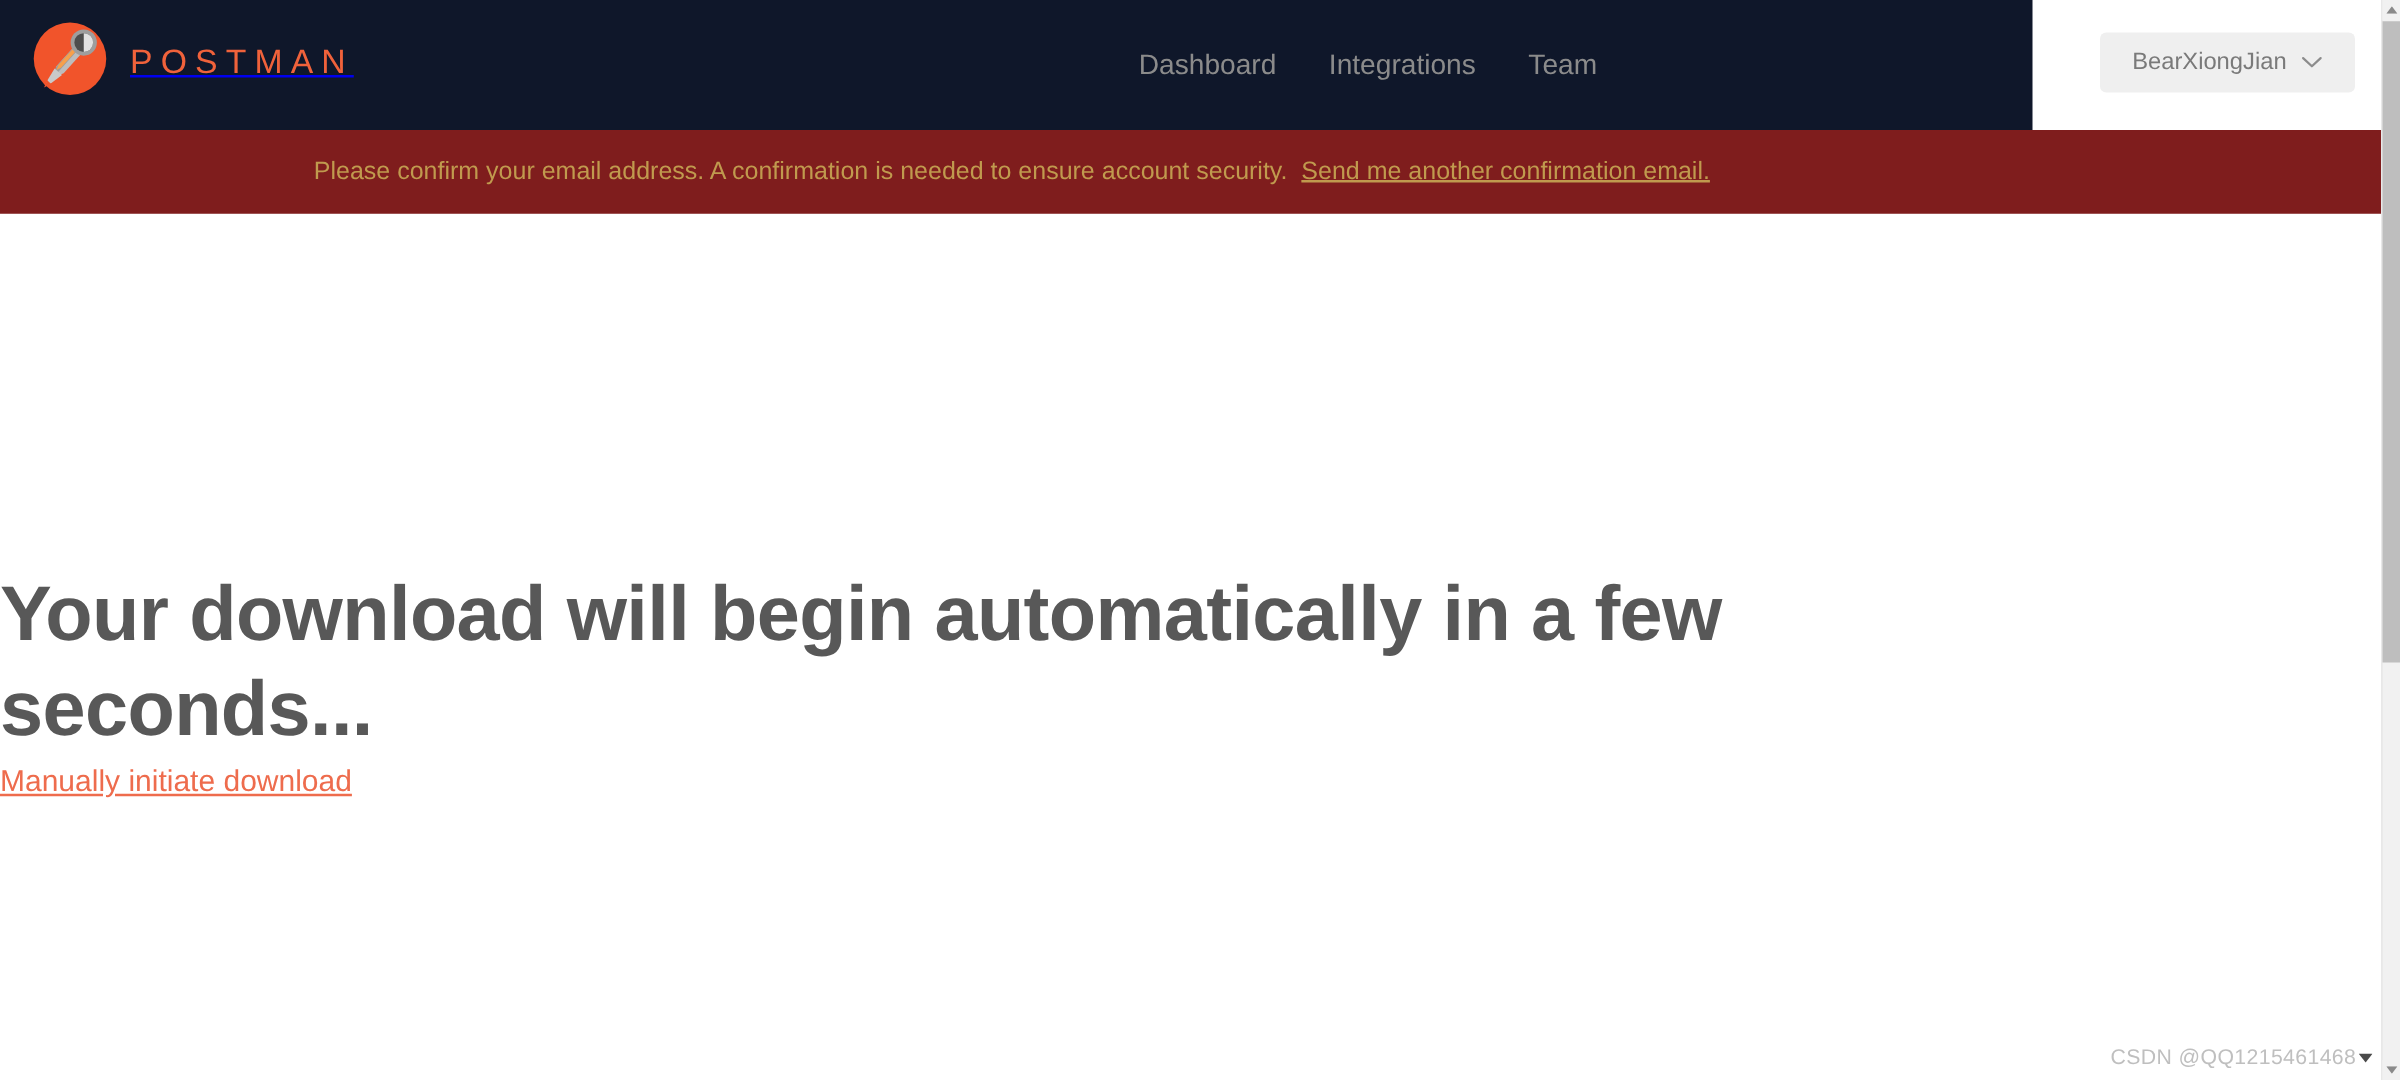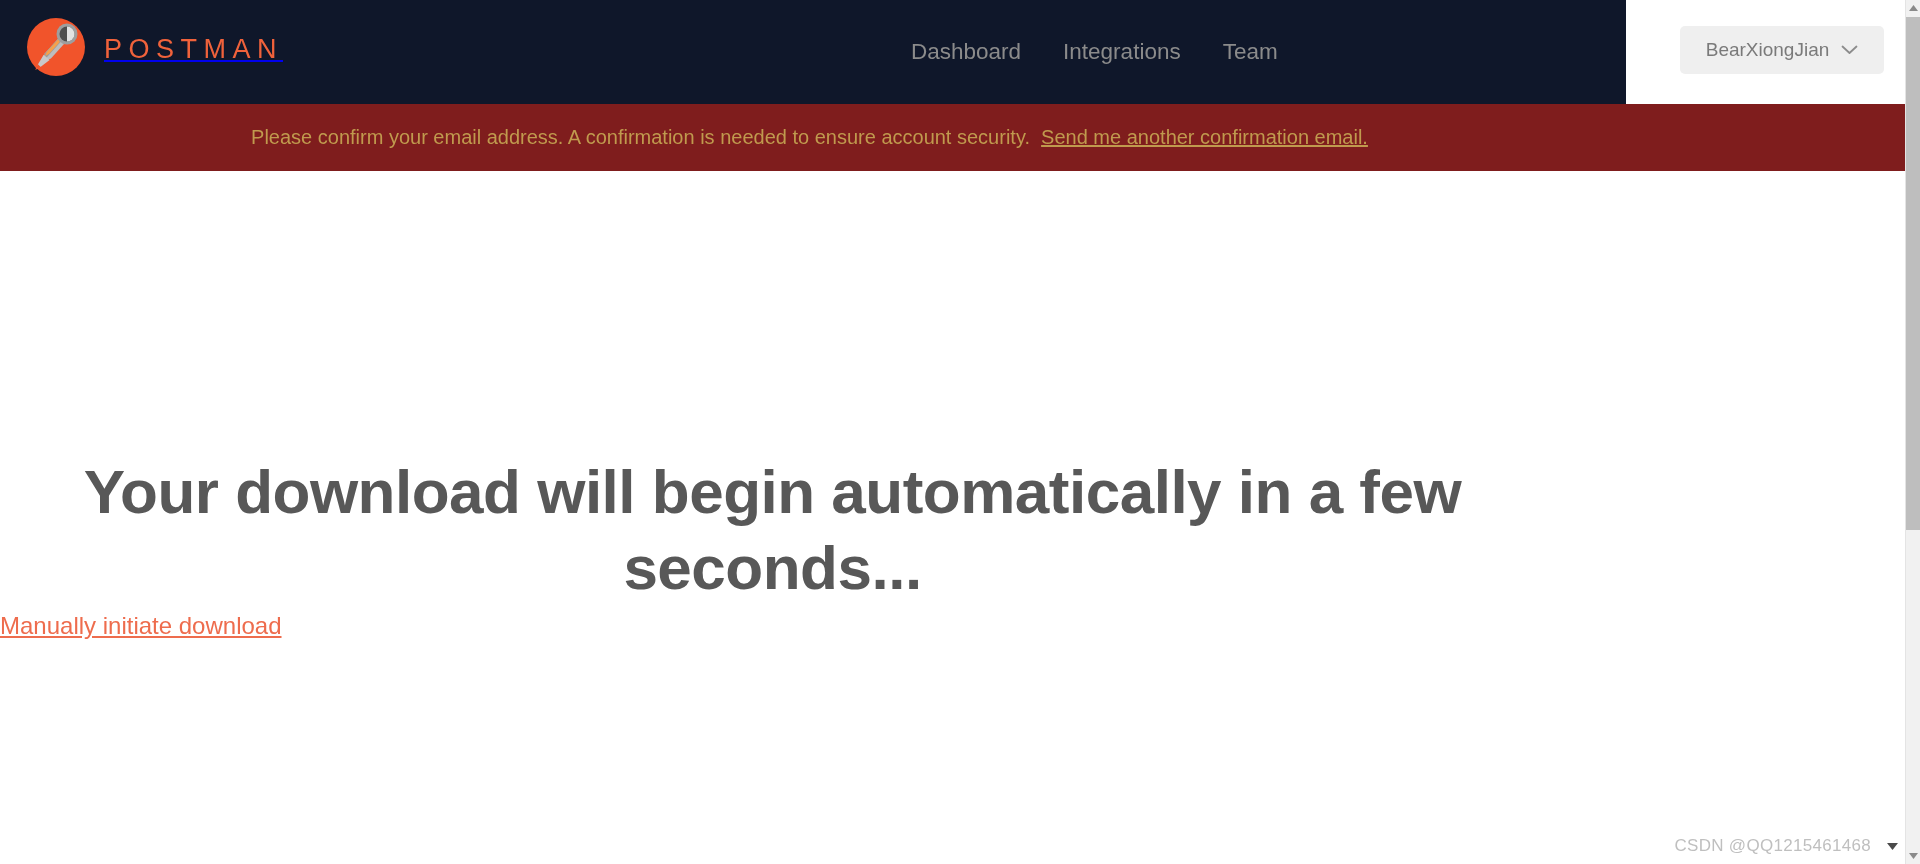--- a/index.html
+++ b/index.html
@@ -141,21 +141,20 @@
     position: relative;
     width: 1905px;
     background: #ffffff;
   }
 
   #hero-title {
     position: absolute;
     left: 0;
     top: 283px;
     width: 1545px;
-    text-align: center;
     font-size: 62px;
     line-height: 76px;
     font-weight: 700;
     color: #585858;
     letter-spacing: -0.5px;
   }
 
   #hero-link-wrap {
     position: absolute;
     left: 0;
@@ -176,21 +175,21 @@
     position: absolute;
     right: 22px;
     bottom: 8px;
     font-size: 17px;
     color: #BFBFBF;
     letter-spacing: 0.3px;
     white-space: nowrap;
     z-index: 50;
     display: flex;
     align-items: center;
-    gap: 16px;
+    gap: 2px;
   }
 
   
   #scrollbar {
     position: absolute;
     right: 0; top: 0;
     width: 15px;
     height: 864px;
     background: #F1F1F1;
     border-left: 1px solid #E4E4E4;

